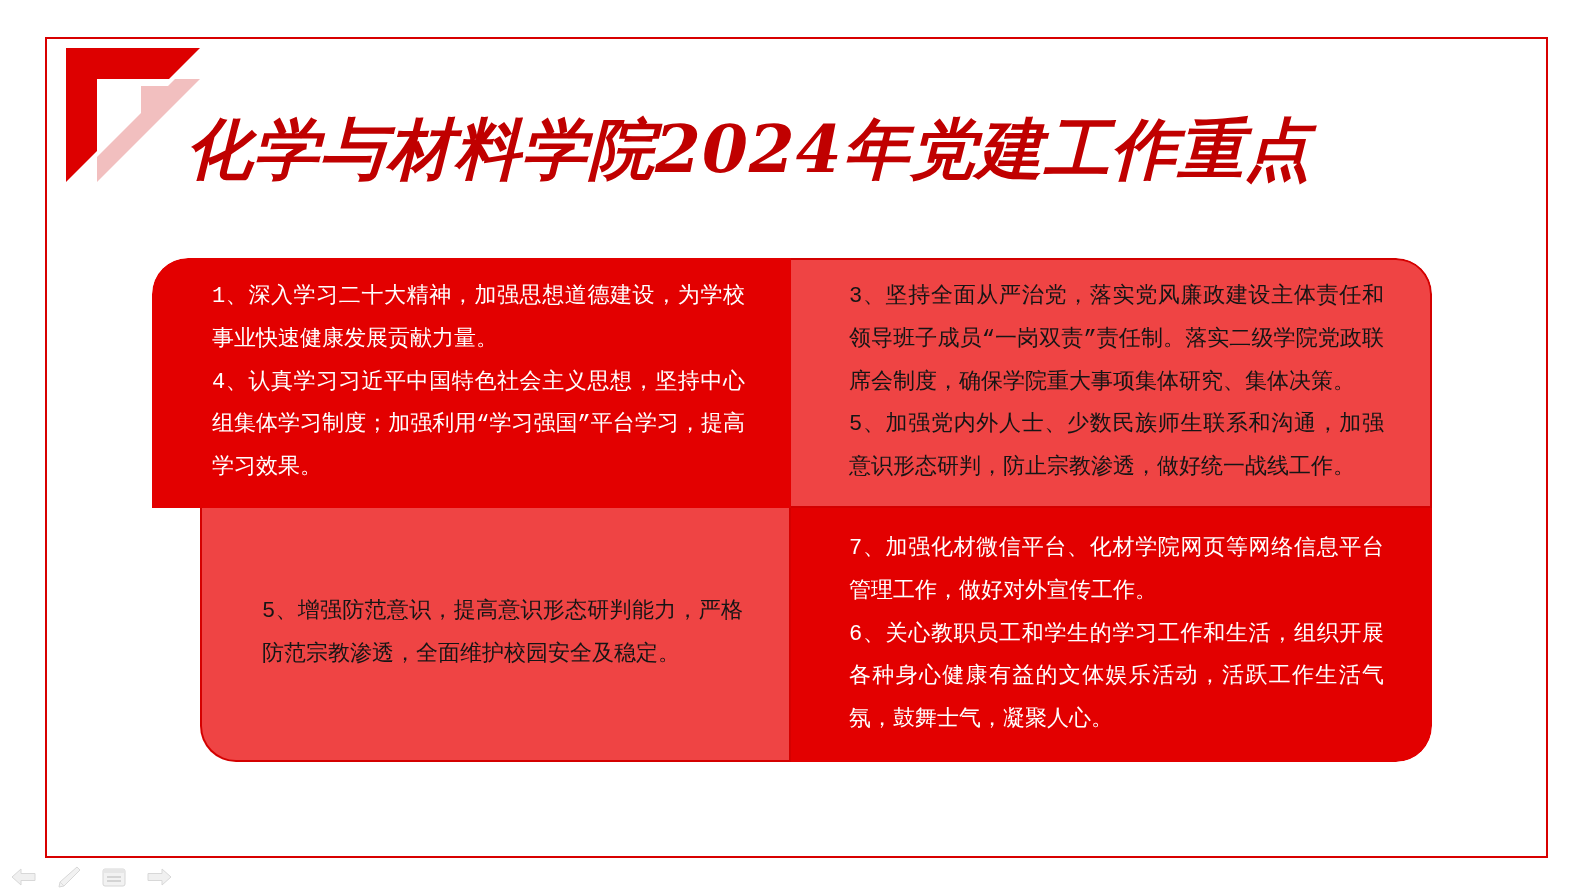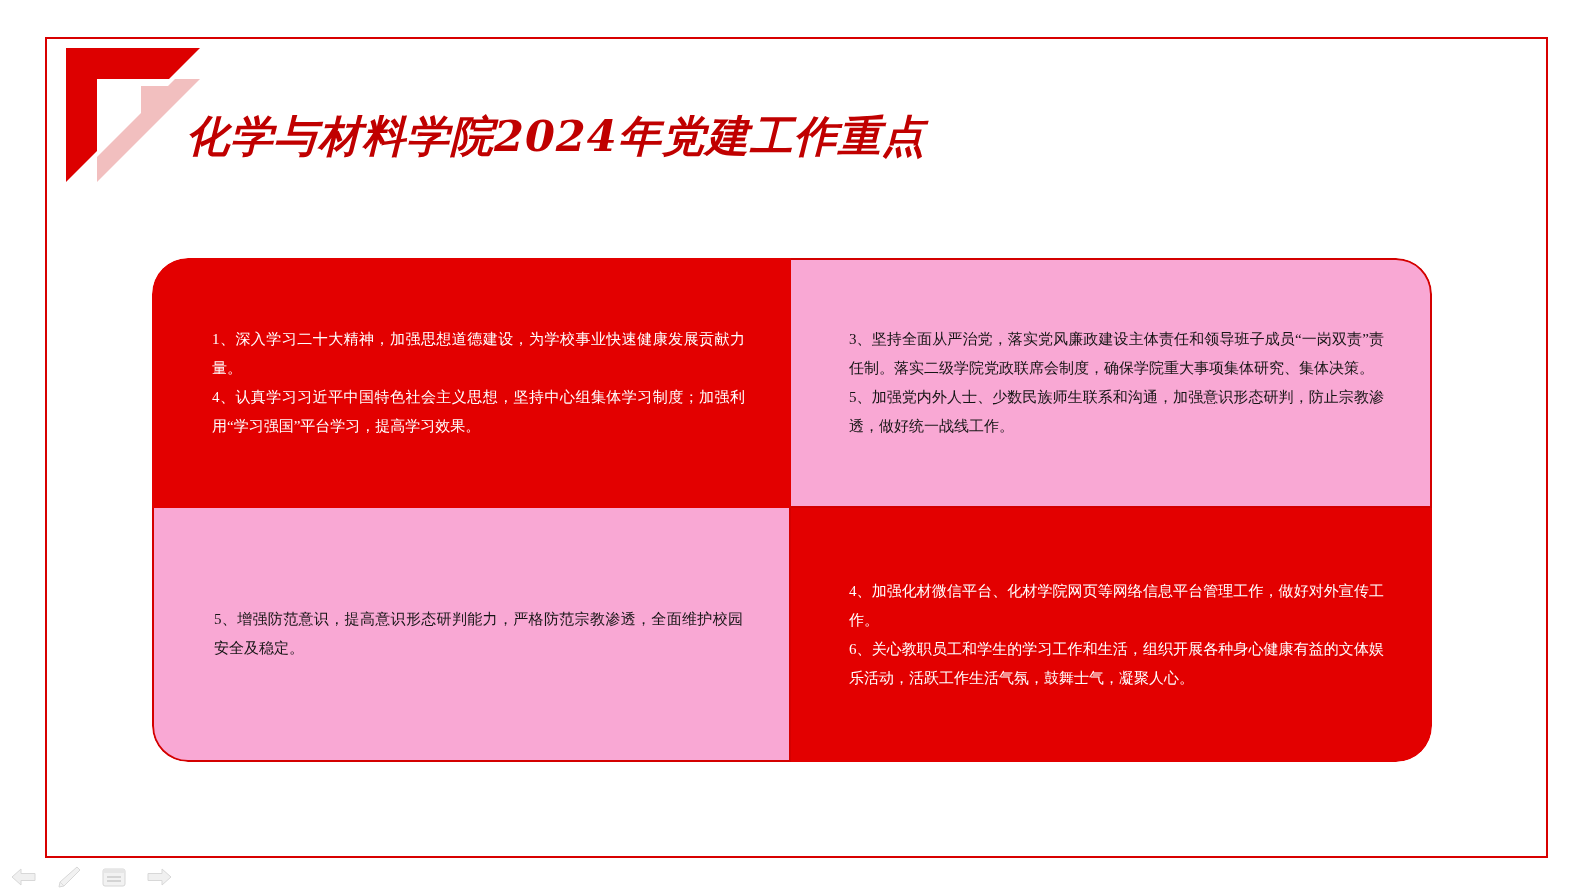--- a/index.html
+++ b/index.html
@@ -63,21 +63,21 @@
     border-top: 48px solid #f2bfbf;
     border-right: 48px solid transparent;
   }
 
   
   #title {
     position: absolute;
     left: 186px;
     top: 112px;
     font-family: "DejaVu Serif", "Liberation Serif", serif;
-    font-size: 43px;
+    font-size: 66px;
     font-weight: bold;
     font-style: italic;
     color: #c00000;
     letter-spacing: 1px;
     white-space: nowrap;
     line-height: 1.15;
   }
 
   
   #content-box {
@@ -95,34 +95,34 @@
   .cell {
     box-sizing: border-box;
     position: relative;
     display: flex;
     align-items: center;
   }
   .cell.red {
     background: #e30000;
   }
   .cell.white {
-    background: #f9a8d4;
+    background: #ef4444;
     border: 2px solid #d40000;
   }
   #cell-q1 { border-radius: 36px 0 0 0; }
   #cell-q2 { border-radius: 0 36px 0 0; border-left: none; }
-  #cell-q3 { border-radius: 0 0 0 36px; border-top: none; }
+  #cell-q3 { border-radius: 0 0 0 36px; border-top: none; margin-left: 48px; }
   #cell-q4 { border-radius: 0 0 36px 0; }
 
   .cell-text {
-    font-size: 15px;
+    font-size: 22px;
     line-height: 1.95;
     text-align: justify;
     text-justify: inter-ideograph;
-    font-family: Liberation Serif, serif;
+    font-family: Liberation Mono, monospace;
     width: 100%;
   }
   .cell.red .cell-text { color: #ffffff; }
   .cell.white .cell-text { color: #151515; }
 
   #cell-q1 .cell-text { padding: 0 46px 0 60px; }
   #cell-q2 .cell-text { padding: 0 46px 0 58px; }
   #cell-q3 .cell-text { padding: 0 46px 0 60px; }
   #cell-q4 .cell-text { padding: 0 48px 0 58px; }
 
@@ -177,21 +177,21 @@
   </div>
 
   <div class="cell white" id="cell-q3">
     <div class="cell-text">
       <p>5、增强防范意识，提高意识形态研判能力，严格防范宗教渗透，全面维护校园安全及稳定。</p>
     </div>
   </div>
 
   <div class="cell red" id="cell-q4">
     <div class="cell-text">
-      <p>4、加强化材微信平台、化材学院网页等网络信息平台管理工作，做好对外宣传工作。</p>
+      <p>7、加强化材微信平台、化材学院网页等网络信息平台管理工作，做好对外宣传工作。</p>
       <p>6、关心教职员工和学生的学习工作和生活，组织开展各种身心健康有益的文体娱乐活动，活跃工作生活气氛，鼓舞士气，凝聚人心。</p>
     </div>
   </div>
 
 </div>
 
 <div id="bottom-icons">
 
   <span class="nav-ico">
     <svg width="28" height="26" viewBox="0 0 28 26" xmlns="http://www.w3.org/2000/svg">

